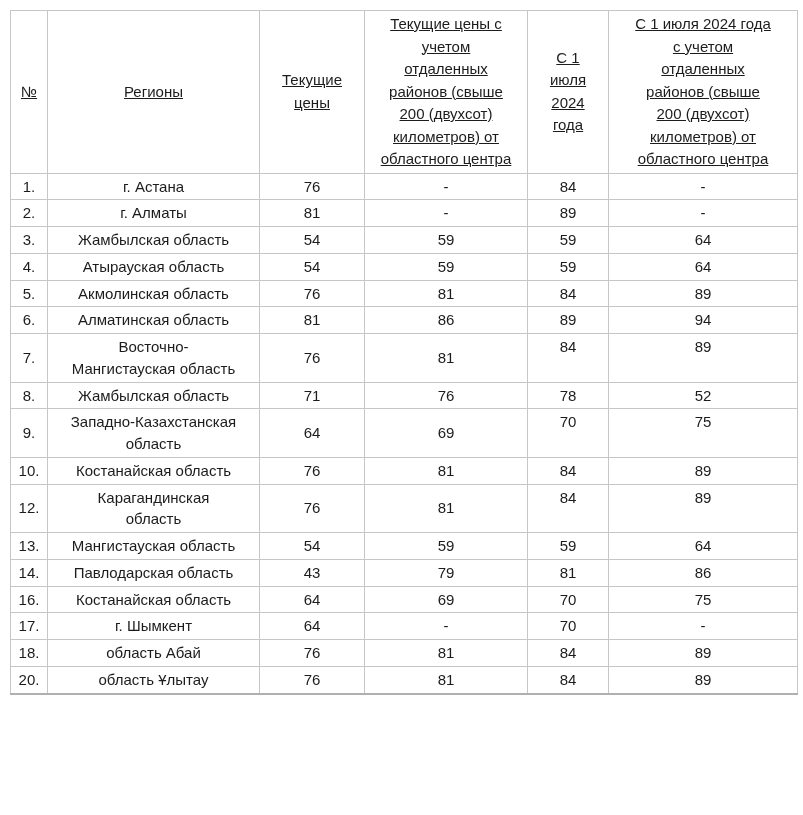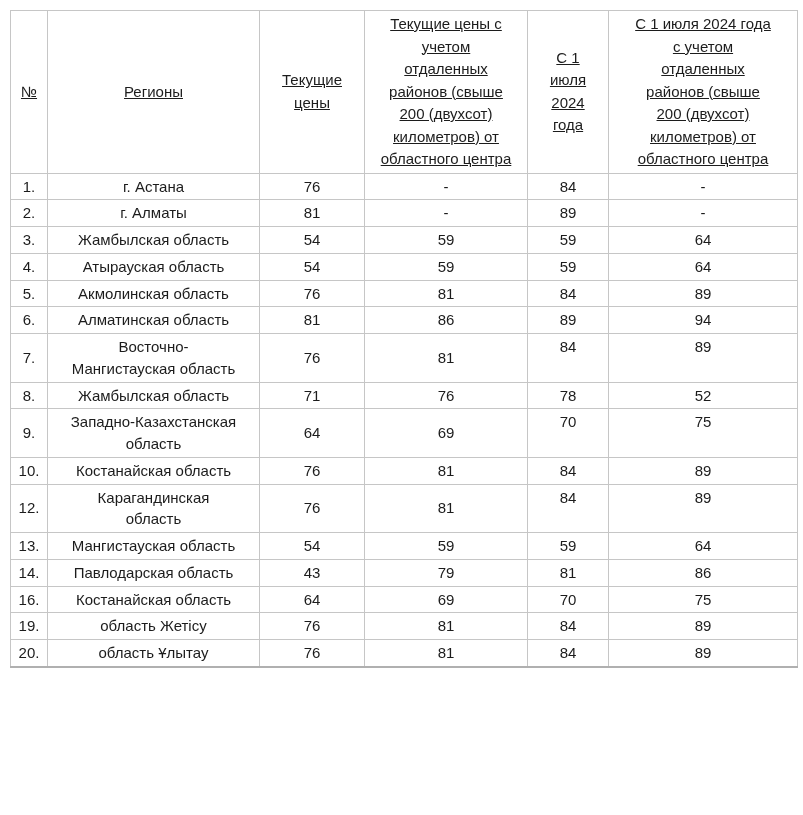--- a/index.html
+++ b/index.html
@@ -206,22 +206,30 @@
         </tr>
         <tr>
           <td>16.</td>
           <td>Костанайская область</td>
           <td>64</td>
           <td>69</td>
           <td>70</td>
           <td>75</td>
         </tr>
         <tr>
-          <td>19.</td>
-          <td>область Жетісу</td>
+          <td>17.</td>
+          <td>г. Шымкент</td>
+          <td>64</td>
+          <td>-</td>
+          <td>70</td>
+          <td>-</td>
+        </tr>
+        <tr>
+          <td>18.</td>
+          <td>область Абай</td>
           <td>76</td>
           <td>81</td>
           <td>84</td>
           <td>89</td>
         </tr>
         <tr>
           <td>20.</td>
           <td>область Ұлытау</td>
           <td>76</td>
           <td>81</td>

